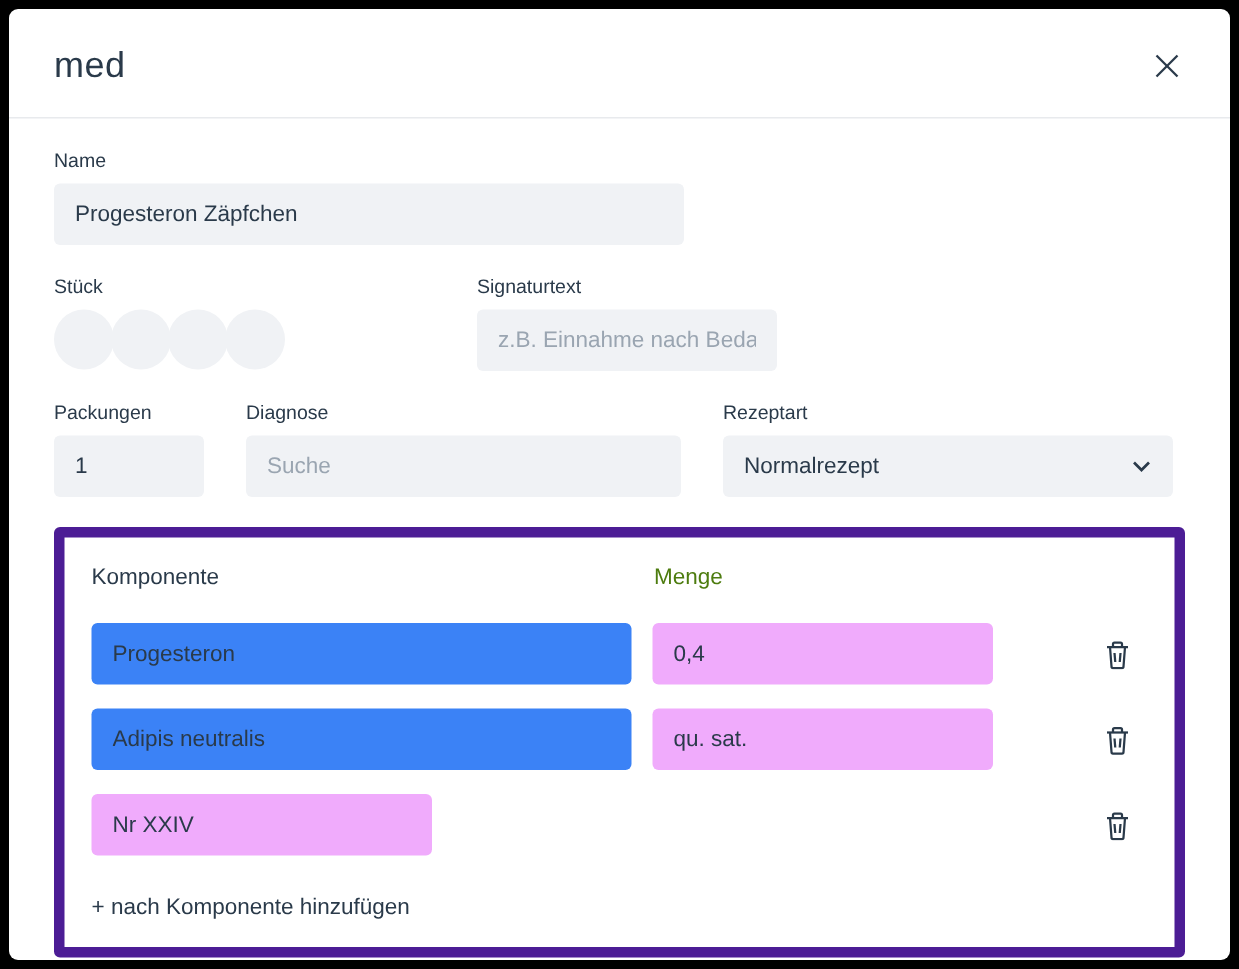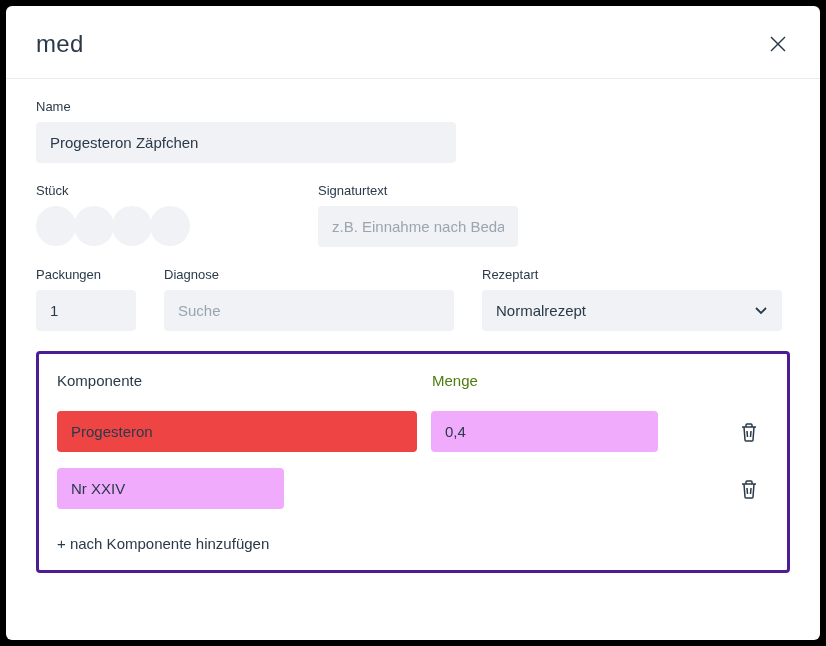--- a/index.html
+++ b/index.html
@@ -123,21 +123,21 @@
       right: 14px;
       top: 50%;
       transform: translateY(-50%);
       pointer-events: none;
       color: #2a3a4a;
     }
     .diag-input {
       width: 290px;
     }
     .components-table {
-      border: 3px solid #4c1d95;
+      border: 7px solid #4c1d95;
       border-radius: 4px;
       margin-top: 6px;
     }
     .table-header {
       display: flex;
       padding: 18px 18px 14px 18px;
     }
     .col-komp {
       flex: 0 0 375px;
       font-size: 15px;
@@ -149,21 +149,21 @@
       color: #4d7c0f;
     }
     .table-row {
       display: flex;
       align-items: center;
       padding: 8px 18px;
       gap: 14px;
     }
     .komp-input {
       flex: 0 0 360px;
-      background: #ef4444;
+      background: #3b82f6;
       border: none;
       border-radius: 4px;
       padding: 12px 14px;
       font-size: 15px;
       color: #2a3a4a;
       font-family: inherit;
       outline: none;
     }
     .menge-input {
       flex: 0 0 220px;
@@ -268,20 +268,33 @@
           <svg width="18" height="20" viewBox="0 0 18 20" fill="none" stroke="currentColor" stroke-width="1.5">
             <path d="M2 5h14"></path>
             <path d="M6 5V3a1 1 0 0 1 1-1h4a1 1 0 0 1 1 1v2"></path>
             <path d="M4 5l1 13a1 1 0 0 0 1 1h6a1 1 0 0 0 1-1l1-13"></path>
             <line x1="7" y1="9" x2="7.5" y2="15"></line>
             <line x1="11" y1="9" x2="10.5" y2="15"></line>
           </svg>
         </div>
       </div>
 
+      <div class="table-row">
+        <input class="komp-input" type="text" value="Adipis neutralis" style="">
+        <input class="menge-input" type="text" value="qu. sat." style="">
+        <div class="trash-btn">
+          <svg width="18" height="20" viewBox="0 0 18 20" fill="none" stroke="currentColor" stroke-width="1.5">
+            <path d="M2 5h14"></path>
+            <path d="M6 5V3a1 1 0 0 1 1-1h4a1 1 0 0 1 1 1v2"></path>
+            <path d="M4 5l1 13a1 1 0 0 0 1 1h6a1 1 0 0 0 1-1l1-13"></path>
+            <line x1="7" y1="9" x2="7.5" y2="15"></line>
+            <line x1="11" y1="9" x2="10.5" y2="15"></line>
+          </svg>
+        </div>
+      </div>
 
       <div class="table-row">
         <input class="menge-input" type="text" value="Nr XXIV" style="">
         <div class="trash-btn">
           <svg width="18" height="20" viewBox="0 0 18 20" fill="none" stroke="currentColor" stroke-width="1.5">
             <path d="M2 5h14"></path>
             <path d="M6 5V3a1 1 0 0 1 1-1h4a1 1 0 0 1 1 1v2"></path>
             <path d="M4 5l1 13a1 1 0 0 0 1 1h6a1 1 0 0 0 1-1l1-13"></path>
             <line x1="7" y1="9" x2="7.5" y2="15"></line>
             <line x1="11" y1="9" x2="10.5" y2="15"></line>

